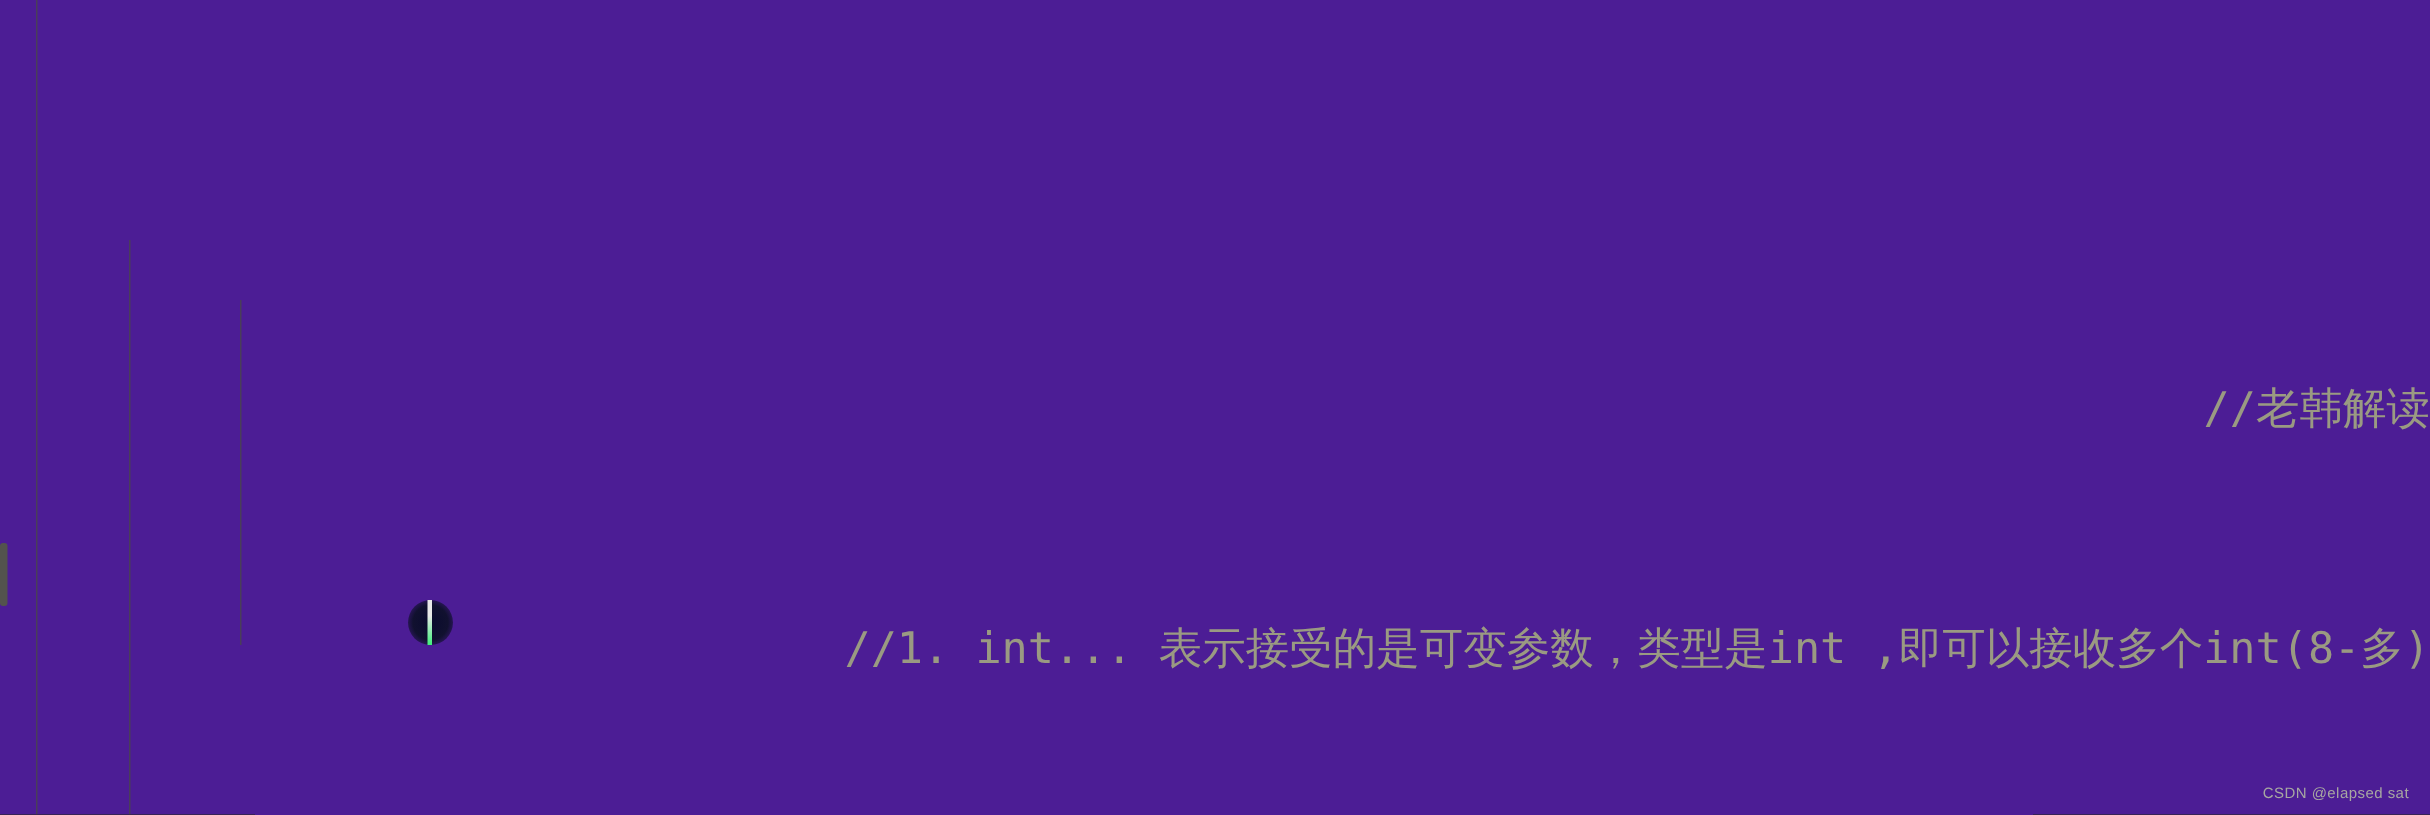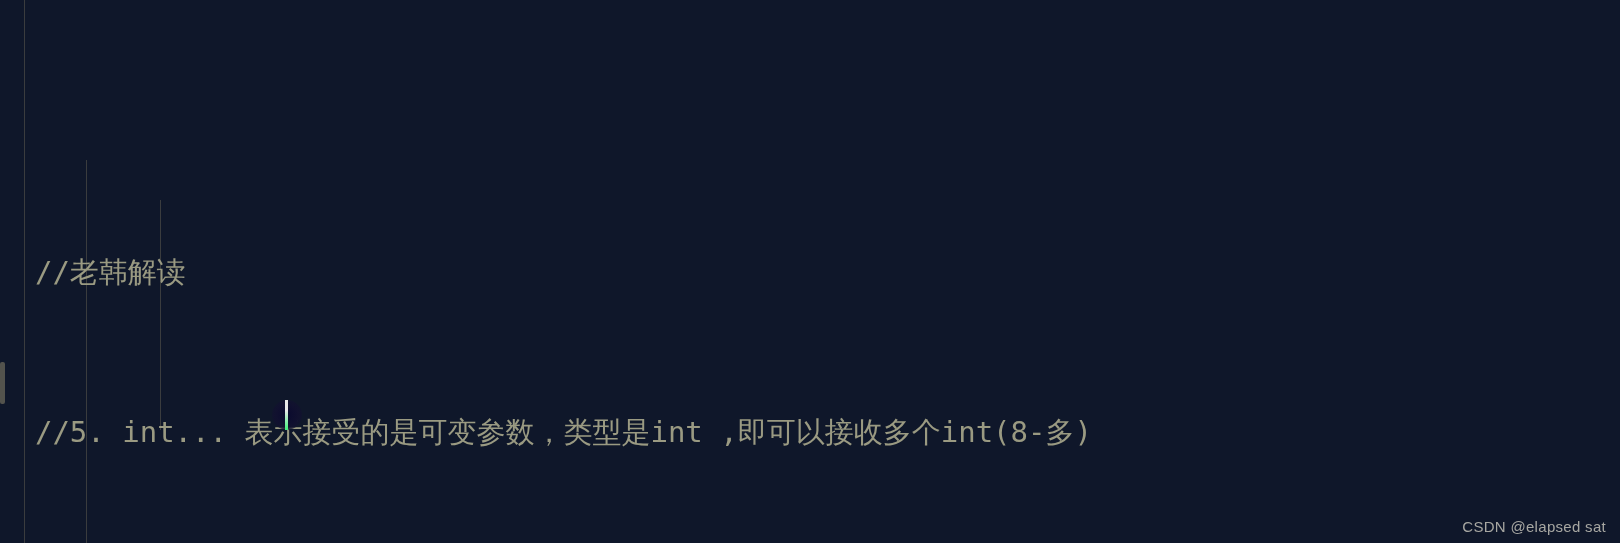--- a/index.html
+++ b/index.html
@@ -11,22 +11,23 @@
     width: 1620px;
     height: 543px;
     overflow: hidden;
     font-family: "DejaVu Sans Mono", "Liberation Mono", monospace;
   }
 
   #editor {
     position: relative;
     width: 1620px;
     height: 543px;
-    background: #0f172a;
+    background: #4c1d95;
     overflow: hidden;
+    text-align: right;
   }
 
   
   .indent-guide {
     position: absolute;
     top: 0;
     bottom: 0;
     width: 1px;
     background: #4a4a45;
     opacity: .75;
@@ -84,21 +85,21 @@
     height: 30px;
     background: linear-gradient(to bottom, #e8e8e8 0%, #e8e8e8 35%, #3ef07a 100%);
   }
 
   
   .watermark {
     position: absolute;
     right: 14px;
     bottom: 8px;
     font-family: "Liberation Sans", sans-serif;
-    font-size: 15px;
+    font-size: 10px;
     color: #a7a7a2;
     letter-spacing: .3px;
   }
 </style>
 </head>
 <body>
 
 <div id="editor">
 
   <div class="indent-guide g1"></div>
@@ -106,21 +107,21 @@
   <div class="indent-guide g3"></div>
 
   <div class="scroll-nub"></div>
 
   <div class="code">
 
     <div class="line"><span class="cmt">&nbsp;</span></div>
 
     <div class="line"><span class="plain">  </span><span class="cmt">//老韩解读</span></div>
 
-    <div class="line"><span class="plain">  </span><span class="cmt">//5. int... </span><span class="cmt">表示接受的是可变参数，类型是int ,即可以接收多个int(8-多)</span></div>
+    <div class="line"><span class="plain">  </span><span class="cmt">//1. int... </span><span class="cmt">表示接受的是可变参数，类型是int ,即可以接收多个int(8-多)</span></div>
 
     
 
     
 
     
 
     
 
     

